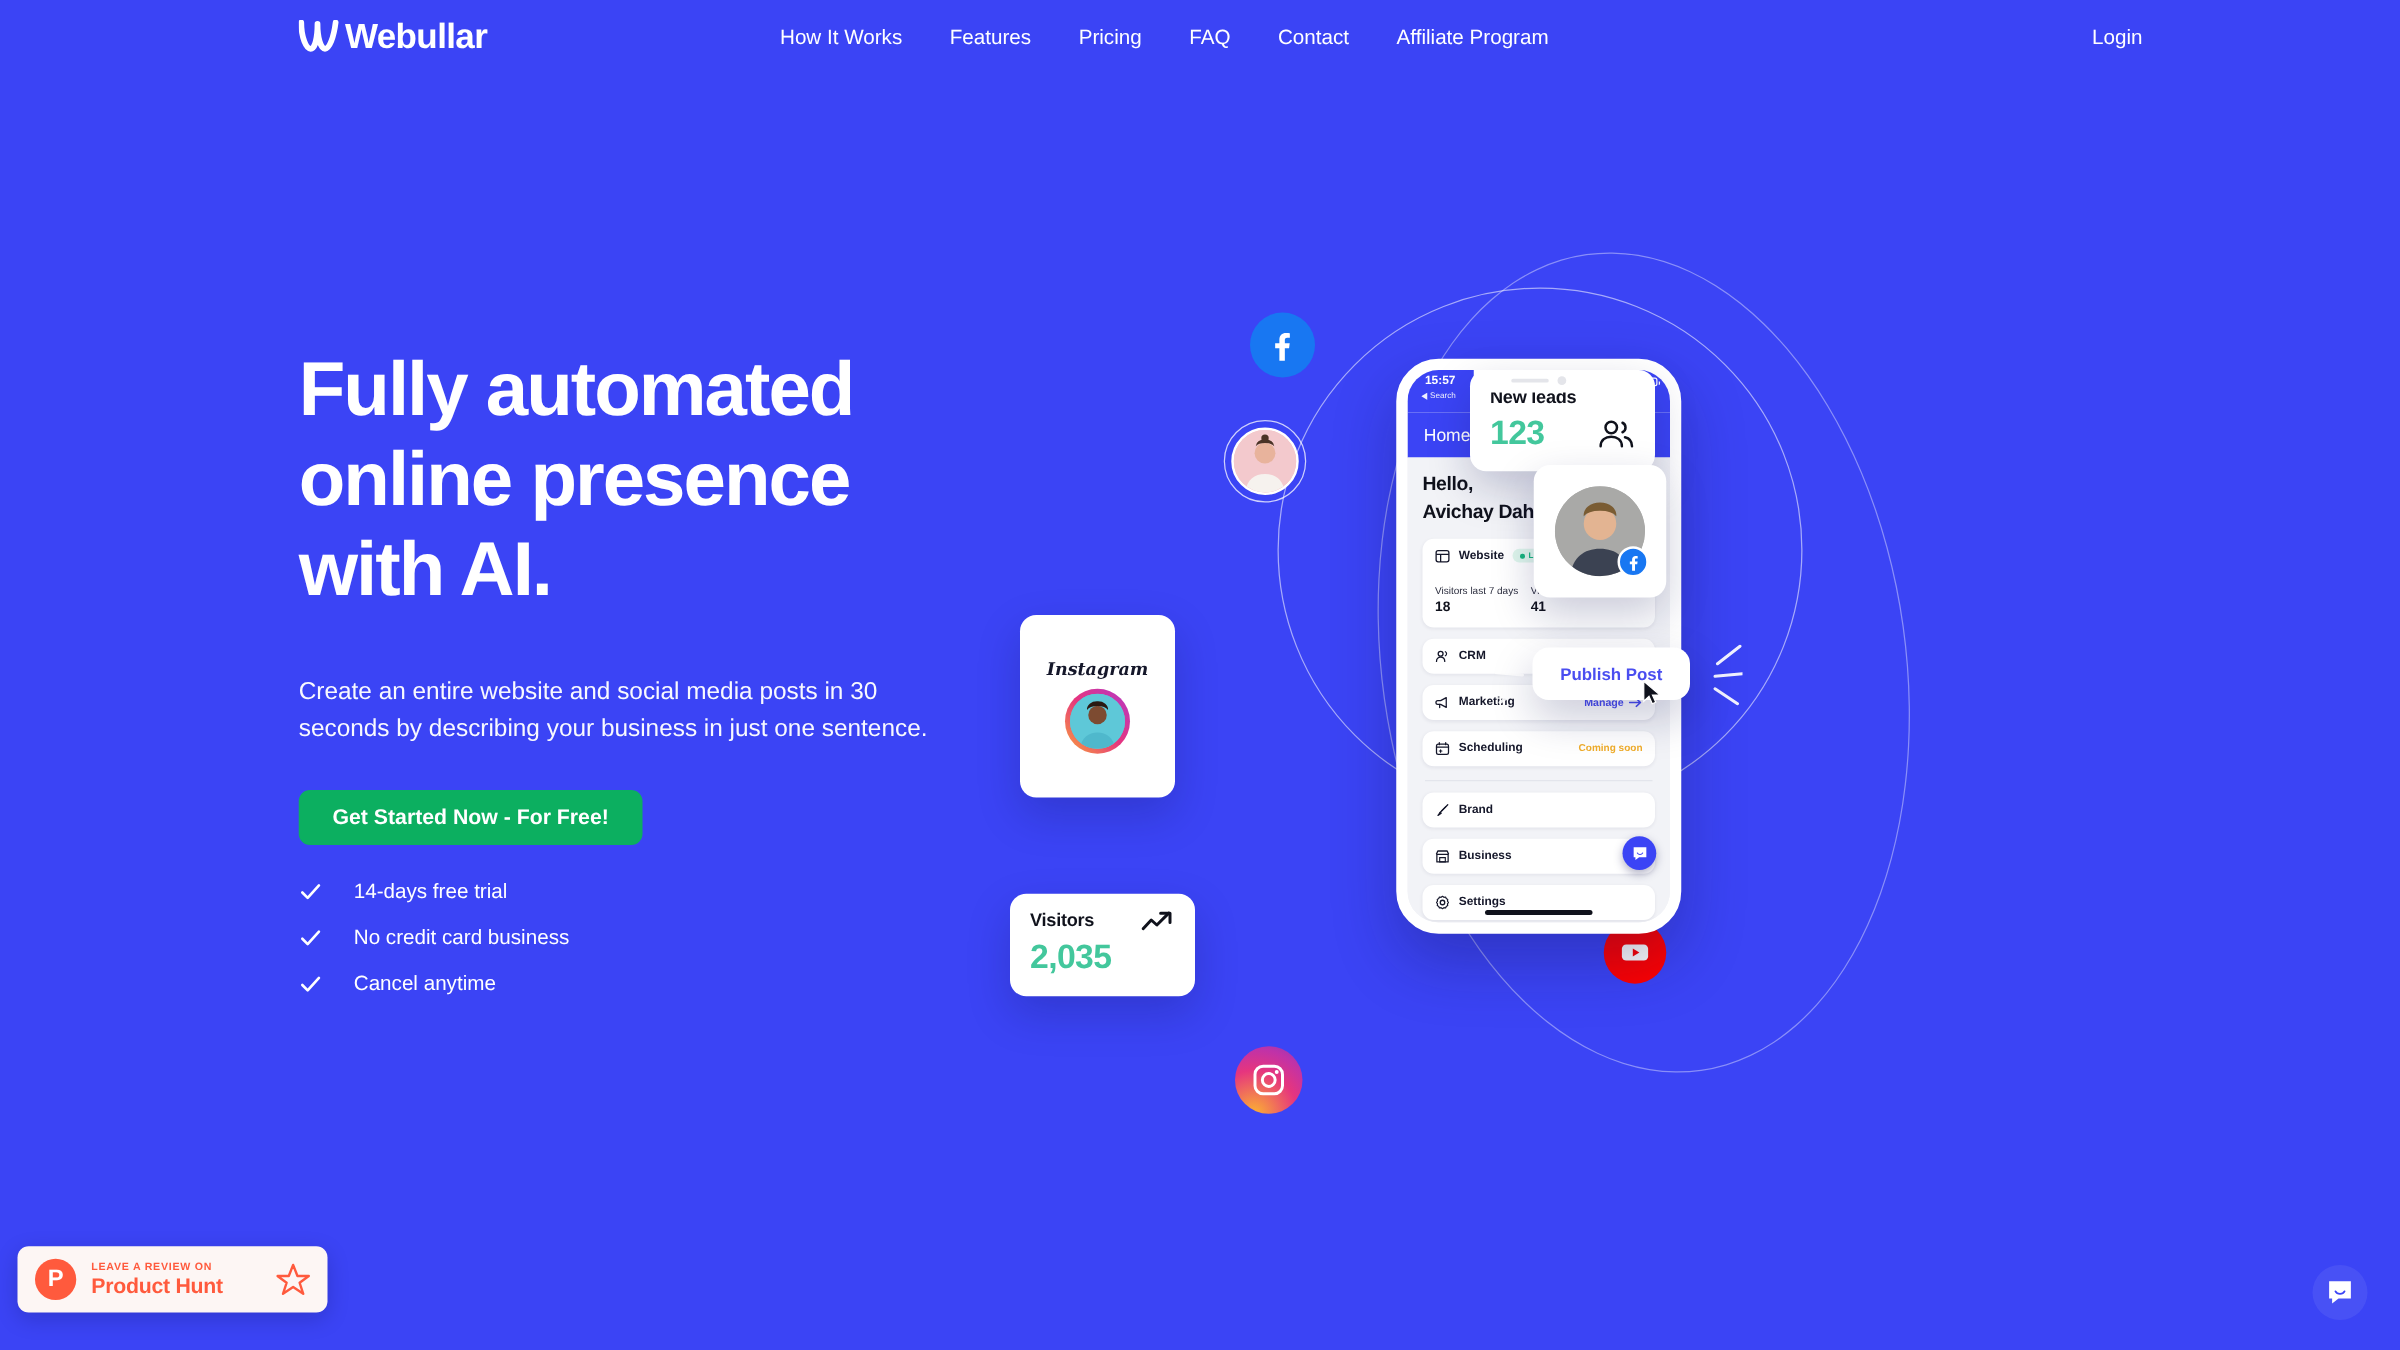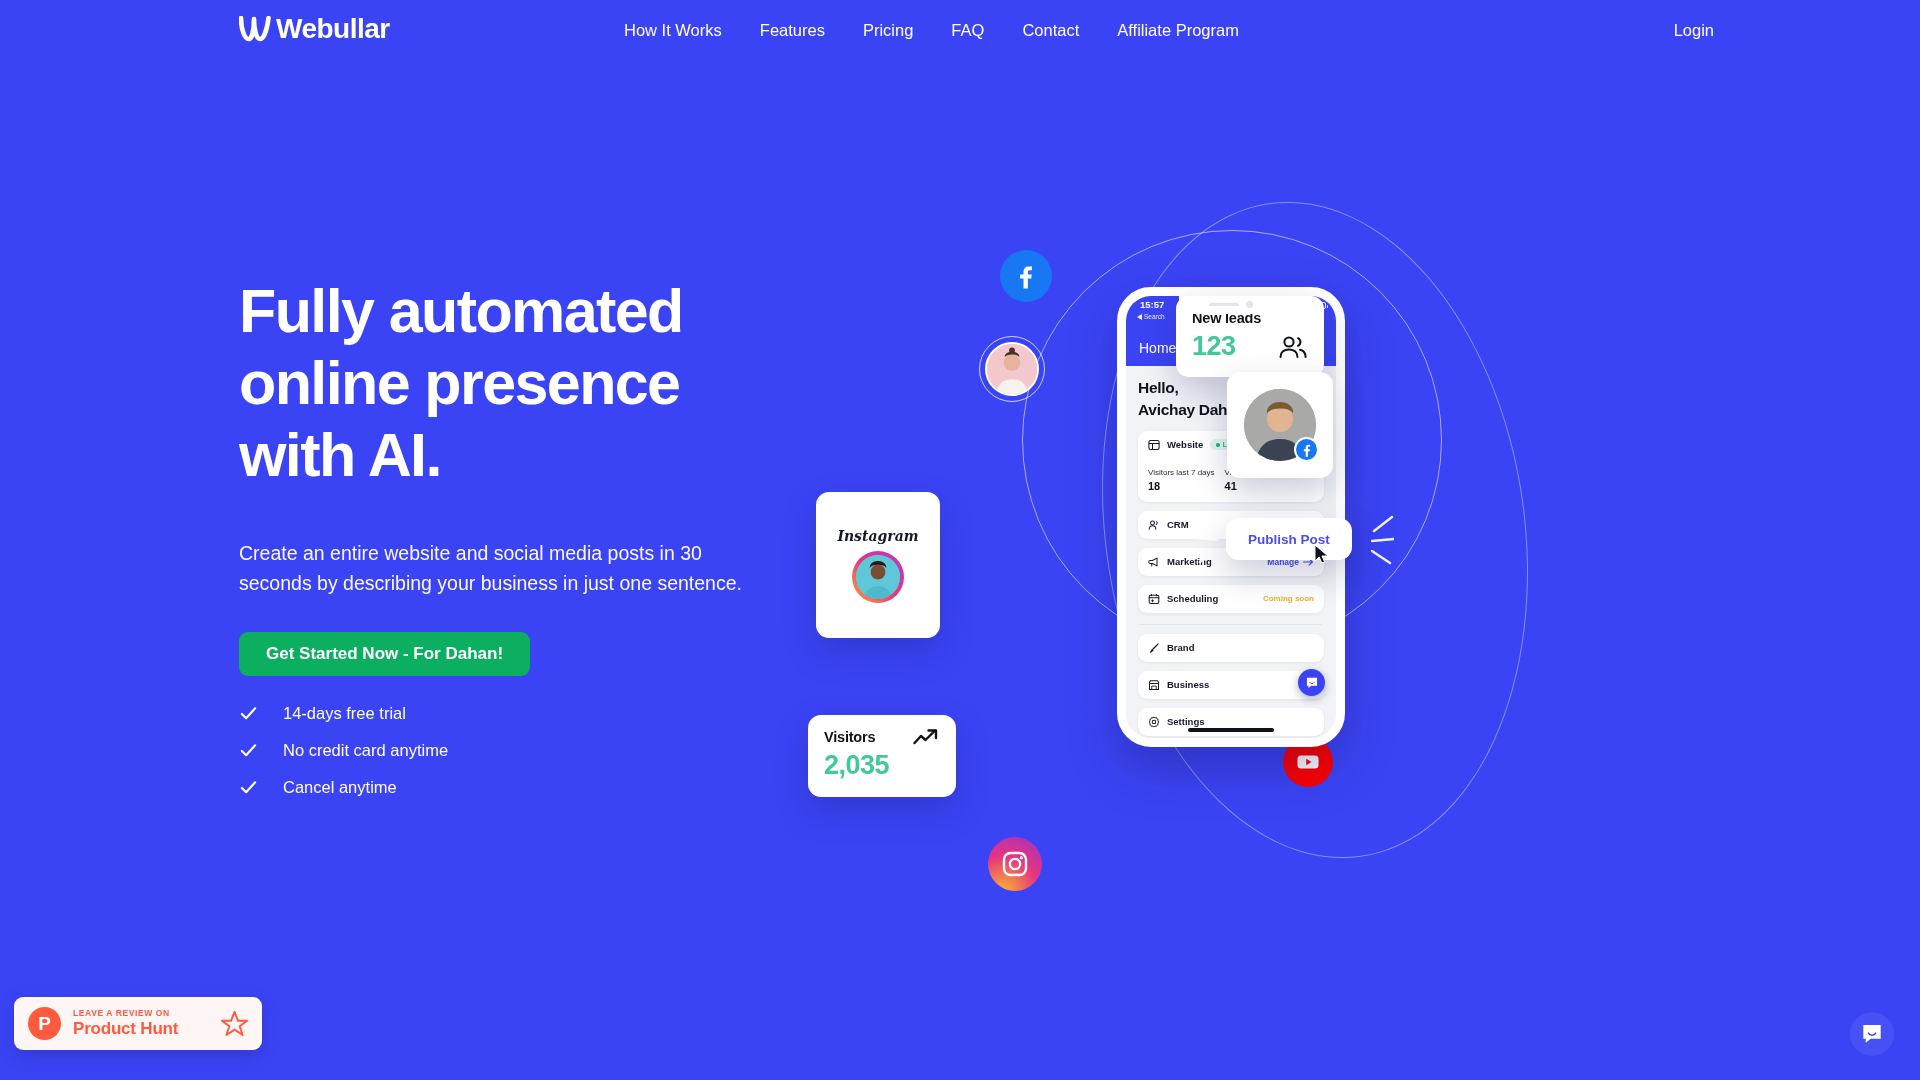--- a/index.html
+++ b/index.html
@@ -258,34 +258,34 @@
 
     <a class="nav-login">Login</a>
   </nav>
 
   <div class="hero-left">
     <h1 class="headline">Fully automated
 online presence
 with AI.</h1>
     <p class="subhead">Create an entire website and social media posts in 30
 seconds by describing your business in just one sentence.</p>
-    <button class="cta">Get Started Now - For Dahan!</button>
+    <button class="cta">Get Started Now - For Free!</button>
 
     <div class="bullets">
       <div class="bullet">
         <svg class="bullet-check" viewBox="0 0 20 20">
           <path d="M3 10.5 L7.5 15 L17 4.5" fill="none" stroke="#ffffff" stroke-width="2.2" stroke-linecap="round" stroke-linejoin="round"></path>
         </svg>
         <span class="bullet-text">14-days free trial</span>
       </div>
       <div class="bullet">
         <svg class="bullet-check" viewBox="0 0 20 20">
           <path d="M3 10.5 L7.5 15 L17 4.5" fill="none" stroke="#ffffff" stroke-width="2.2" stroke-linecap="round" stroke-linejoin="round"></path>
         </svg>
-        <span class="bullet-text">No credit card anytime</span>
+        <span class="bullet-text">No credit card business</span>
       </div>
       <div class="bullet">
         <svg class="bullet-check" viewBox="0 0 20 20">
           <path d="M3 10.5 L7.5 15 L17 4.5" fill="none" stroke="#ffffff" stroke-width="2.2" stroke-linecap="round" stroke-linejoin="round"></path>
         </svg>
         <span class="bullet-text">Cancel anytime</span>
       </div>
     </div>
   </div>
 

